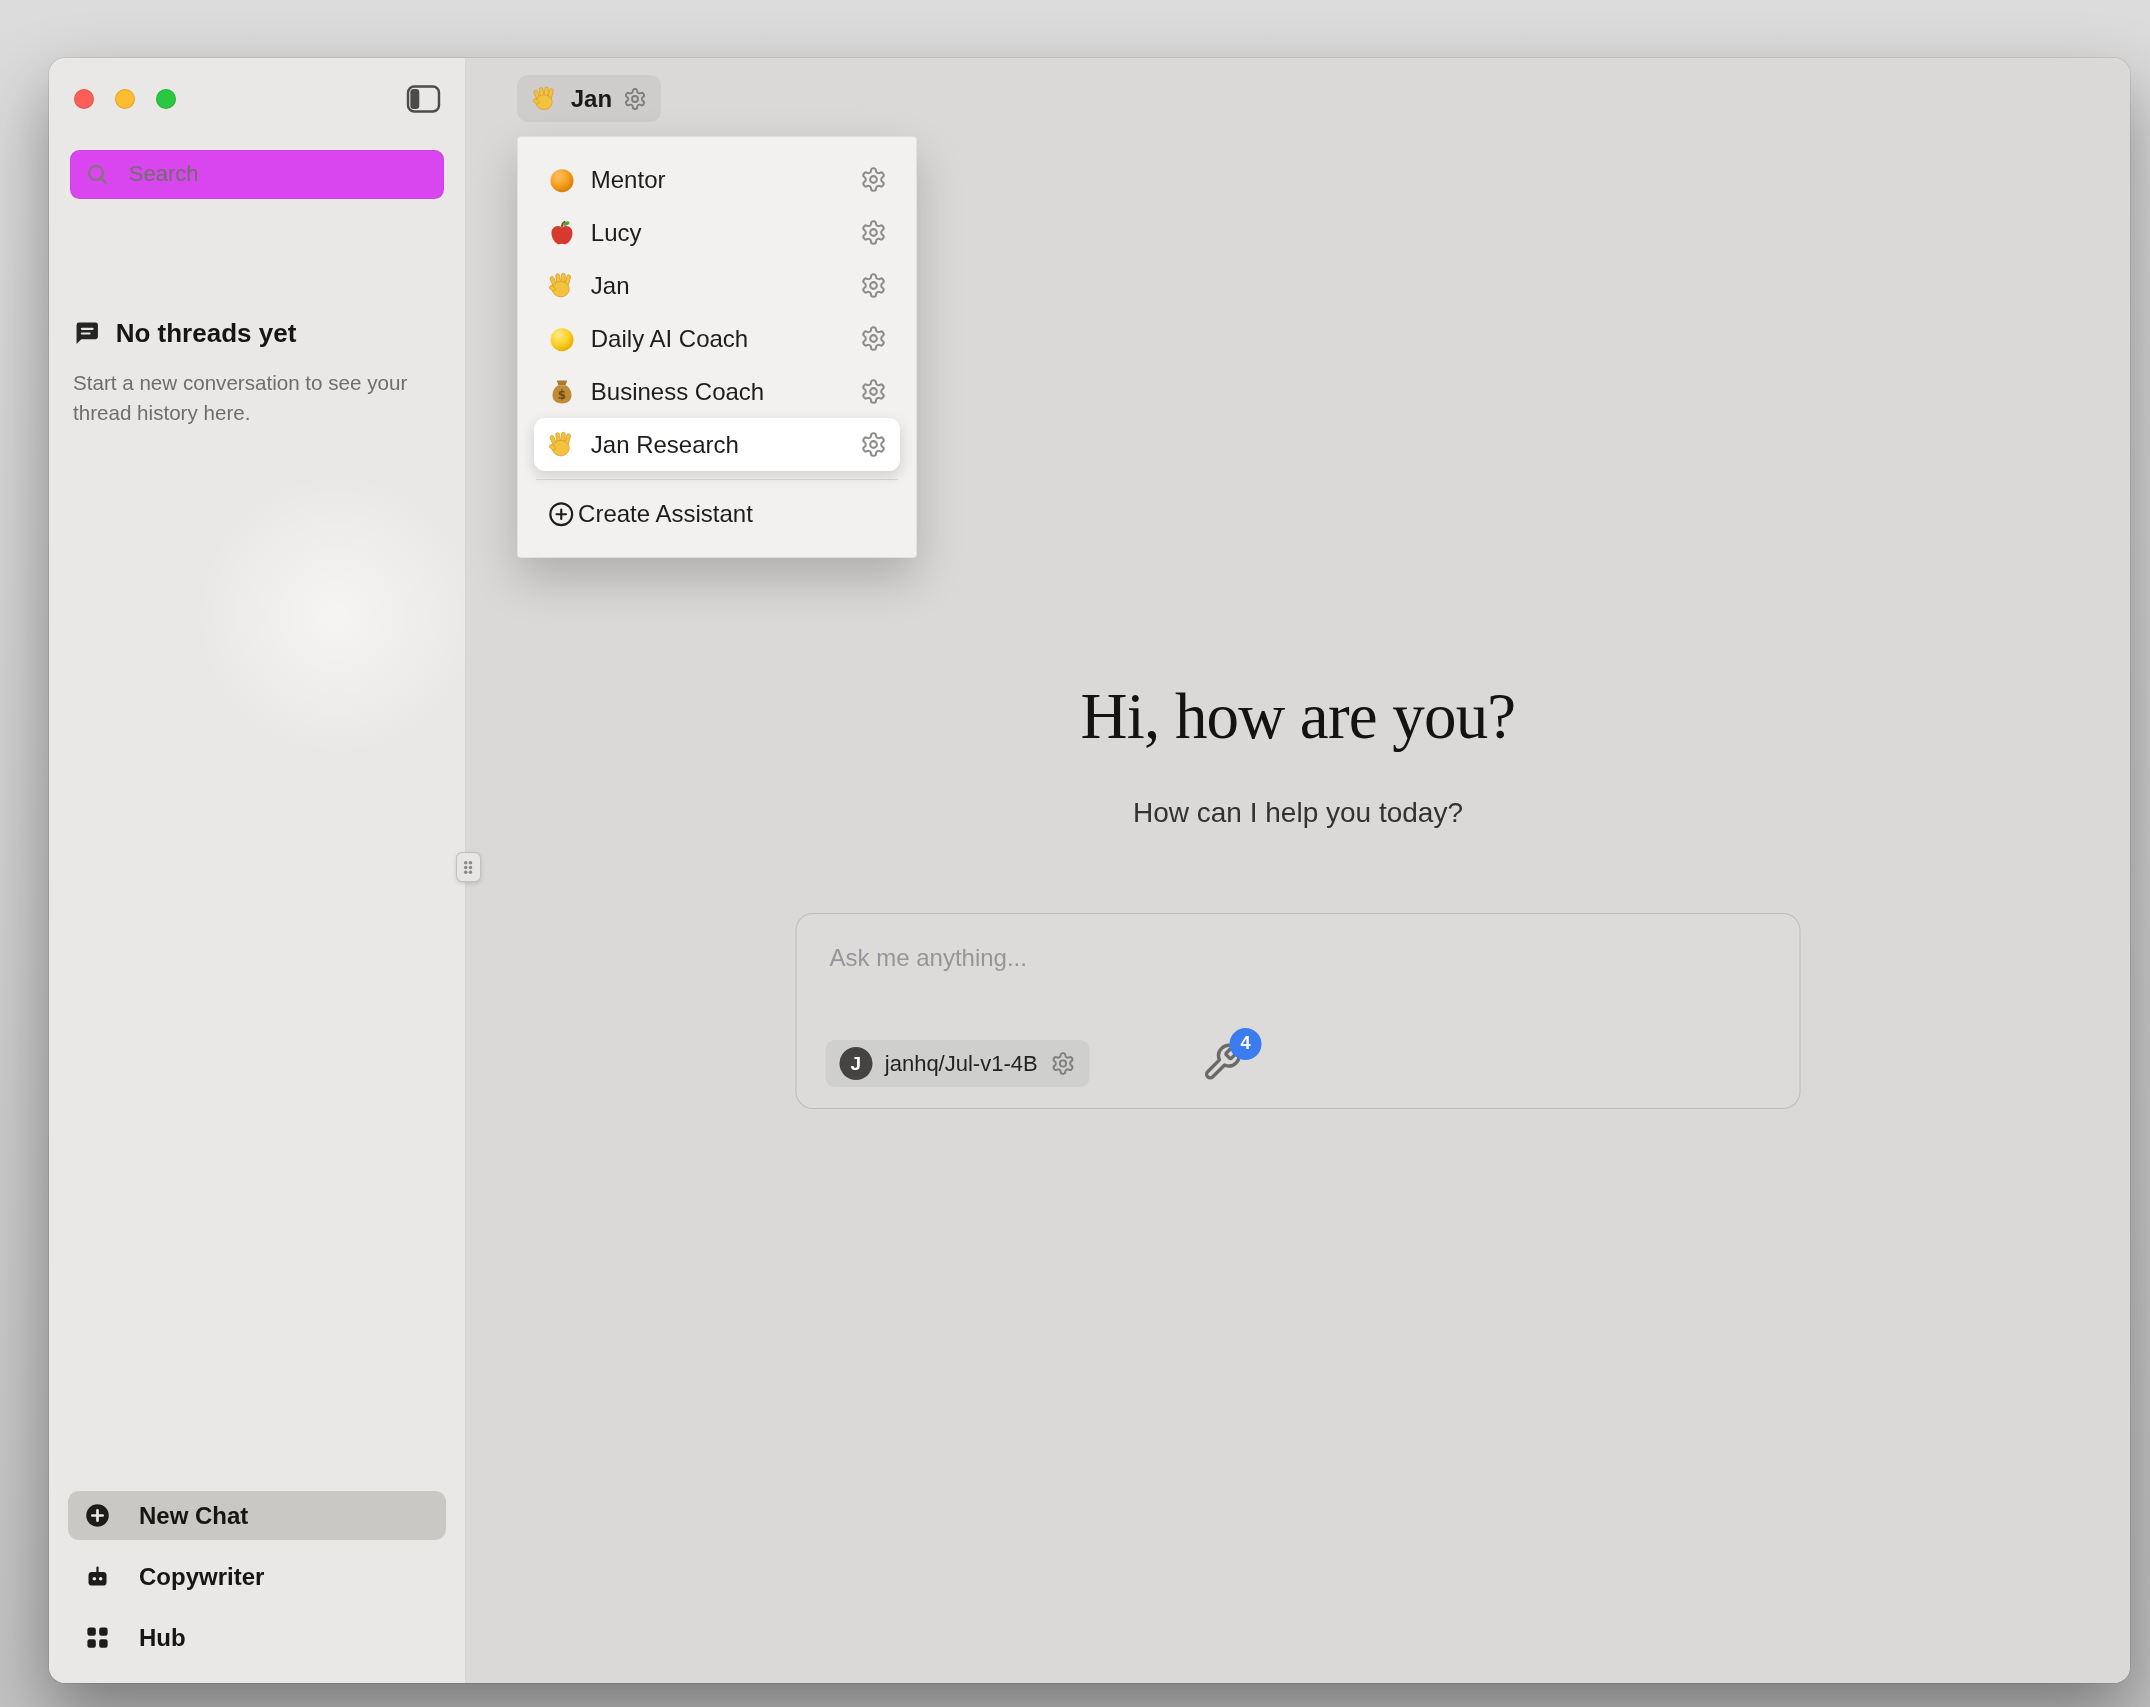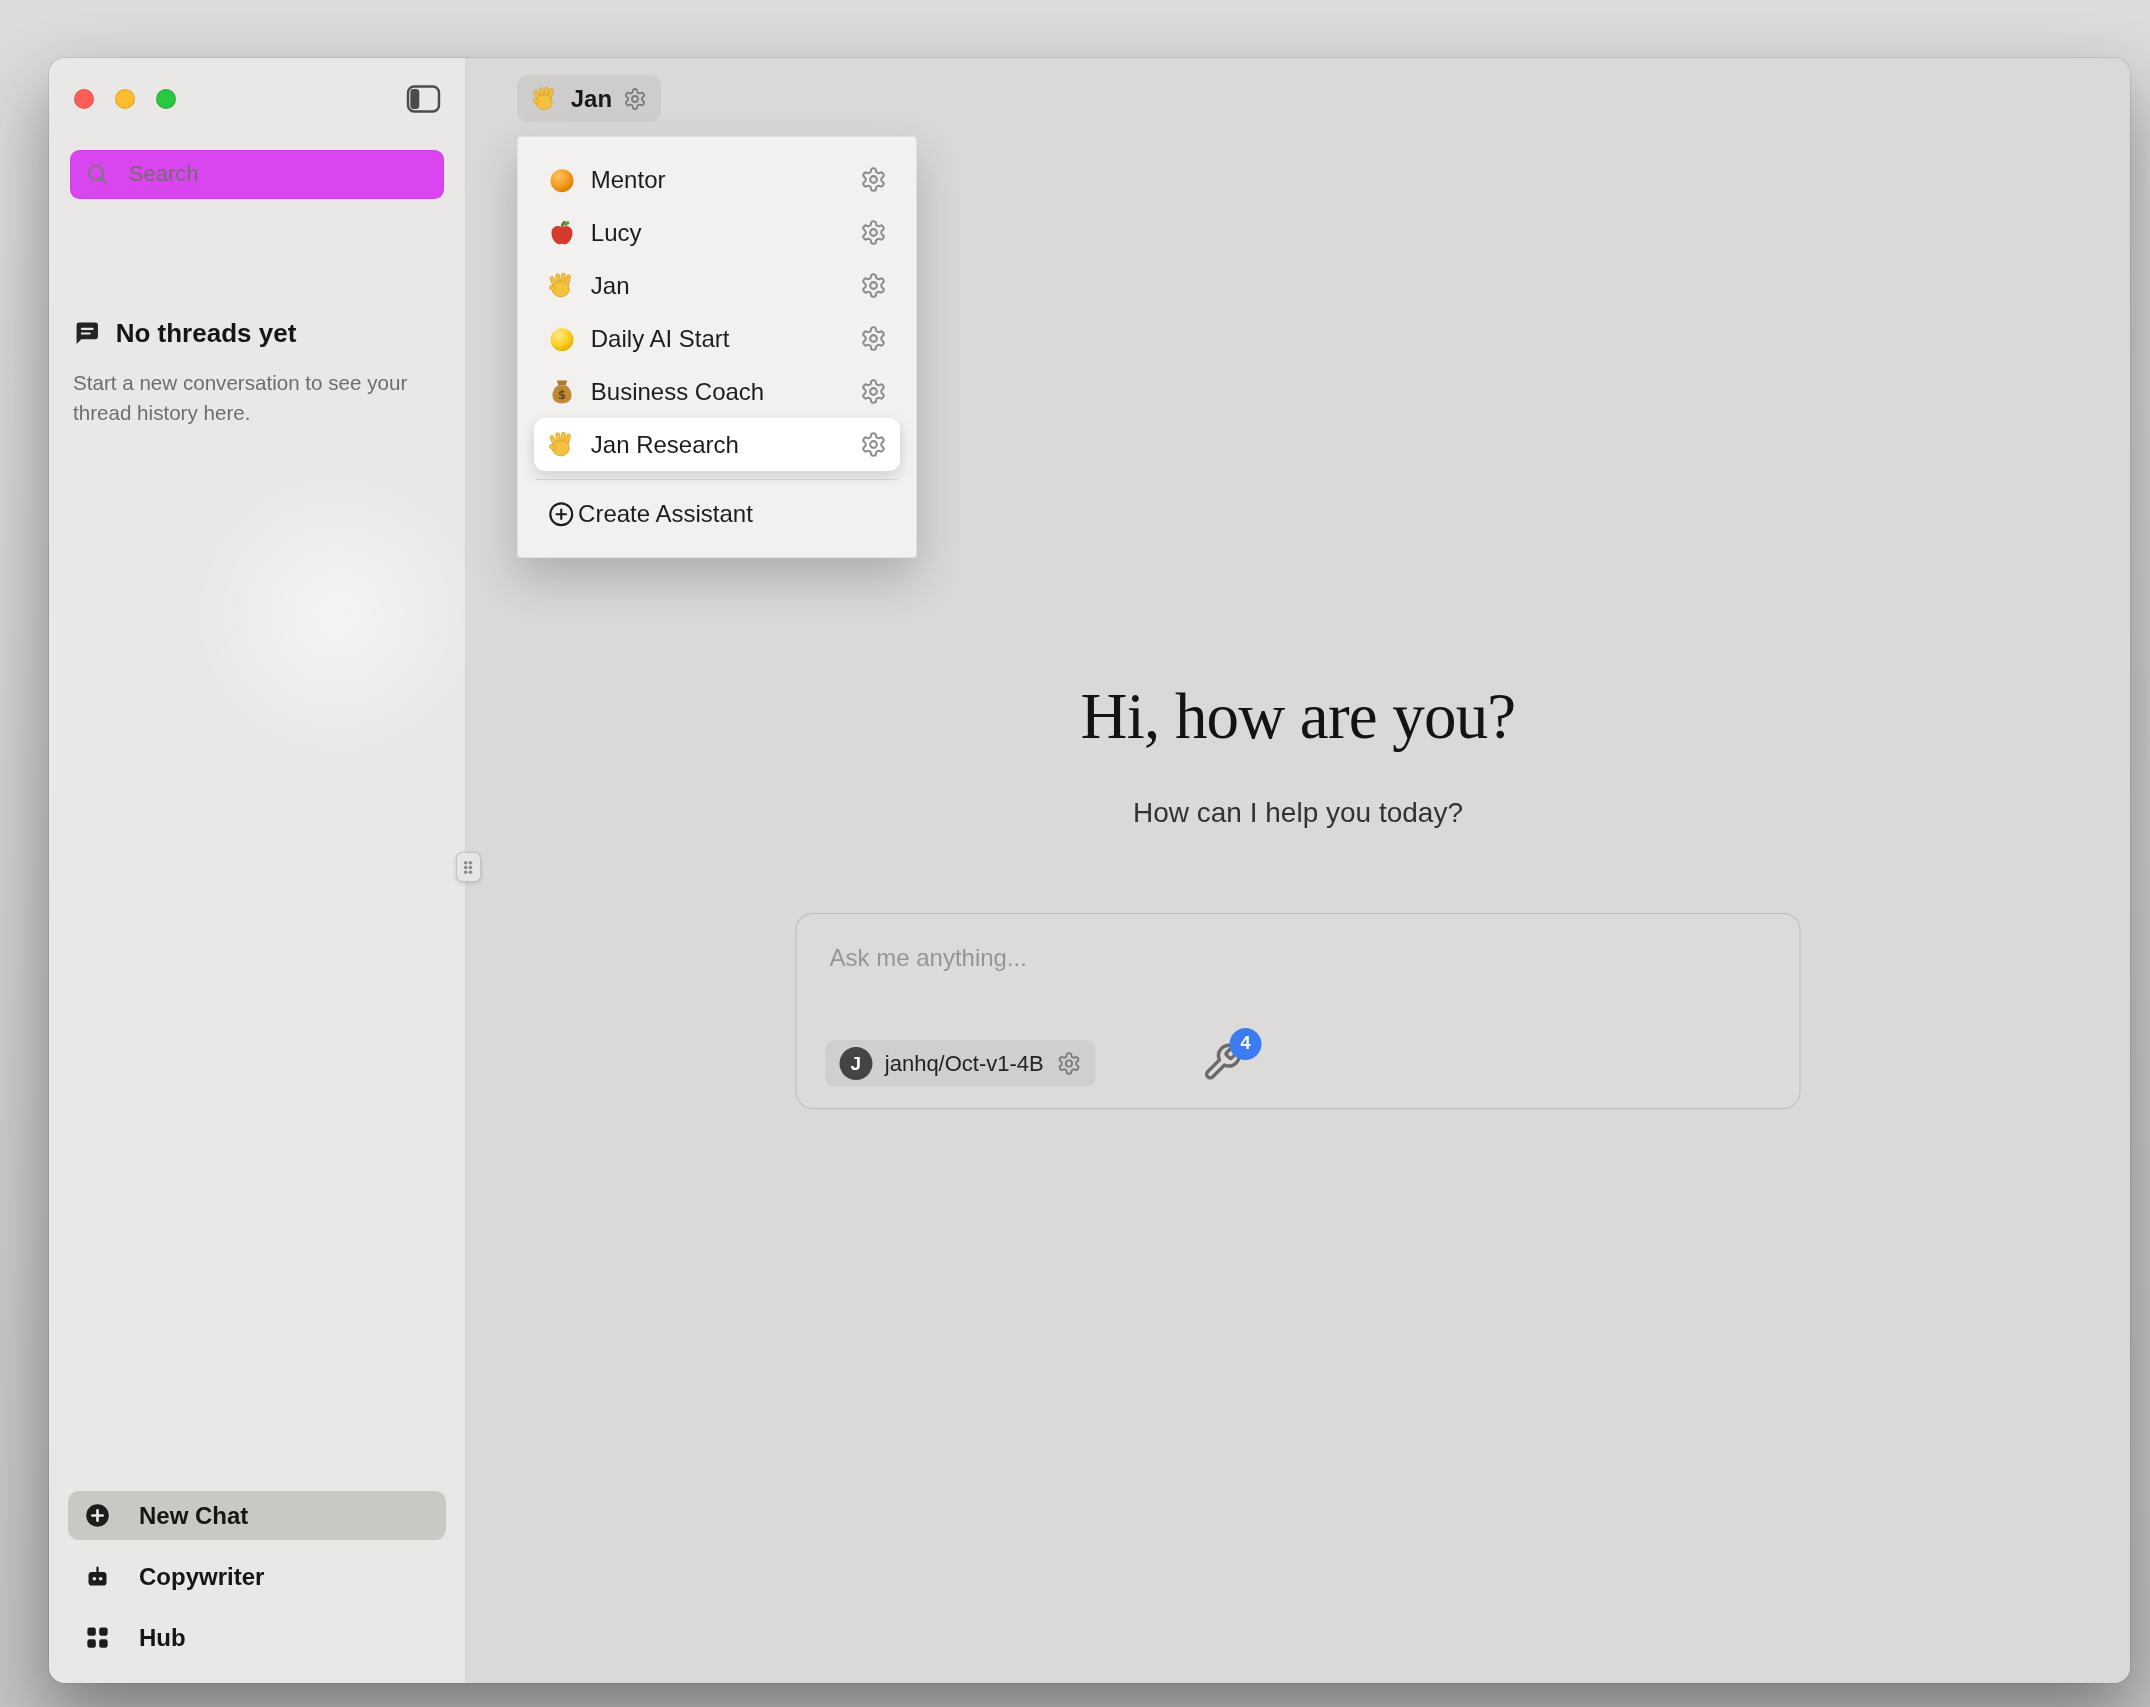--- a/index.html
+++ b/index.html
@@ -371,21 +371,21 @@
               <use href="#sym-gear"></use>
             </svg>
           </span>
       </div>
       <div class="menu-item">
         <span>
             <svg width="30" height="30" viewBox="0 0 38 38">
               <use href="#sym-yellow"></use>
             </svg>
           </span>
-        <span>Daily AI Start</span>
+        <span>Daily AI Coach</span>
         <span class="mi-gear">
             <svg width="27" height="27" viewBox="0 0 34 34">
               <use href="#sym-gear"></use>
             </svg>
           </span>
       </div>
       <div class="menu-item">
         <span>
             <svg width="30" height="30" viewBox="0 0 38 38">
               <use href="#sym-moneybag"></use>
@@ -425,21 +425,21 @@
     <div class="center">
       <div class="greeting">Hi, how are you?</div>
       <div class="subtitle">How can I help you today?</div>
     </div>
 
     <div class="composer">
       <textarea placeholder="Ask me anything..." style=""></textarea>
 
       <div class="model-pill">
         <span class="avatar">J</span>
-        <span class="model-name">janhq/Oct-v1-4B</span>
+        <span class="model-name">janhq/Jul-v1-4B</span>
         <span class="model-gear">
           <svg width="25" height="25" viewBox="0 0 32 32">
               <use href="#sym-gear"></use>
             </svg>
         </span>
       </div>
 
       <div class="tools-btn">
         <span class="wrench">
           <svg width="41" height="41" viewBox="0 0 52 52">

